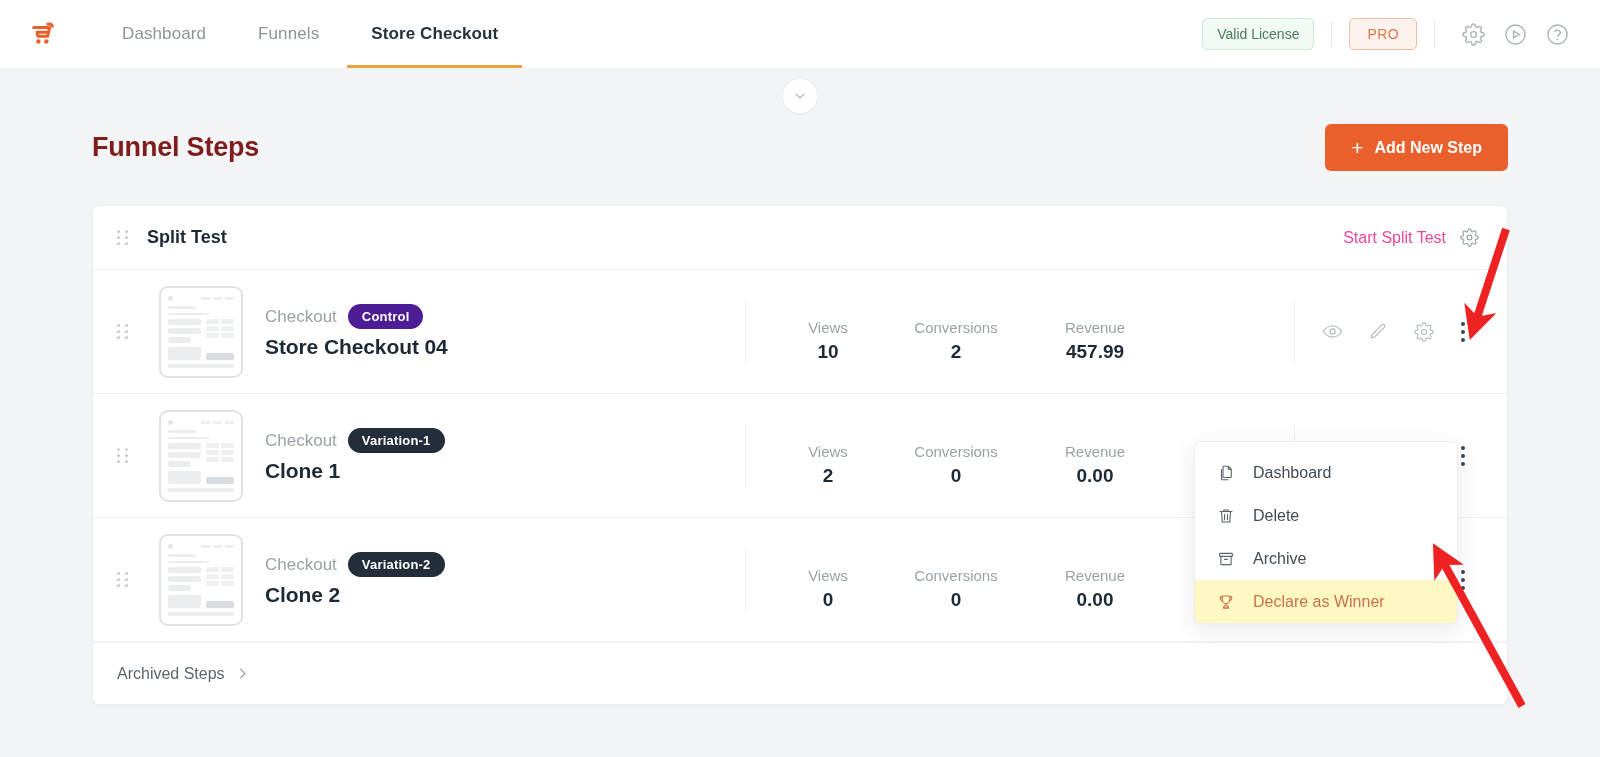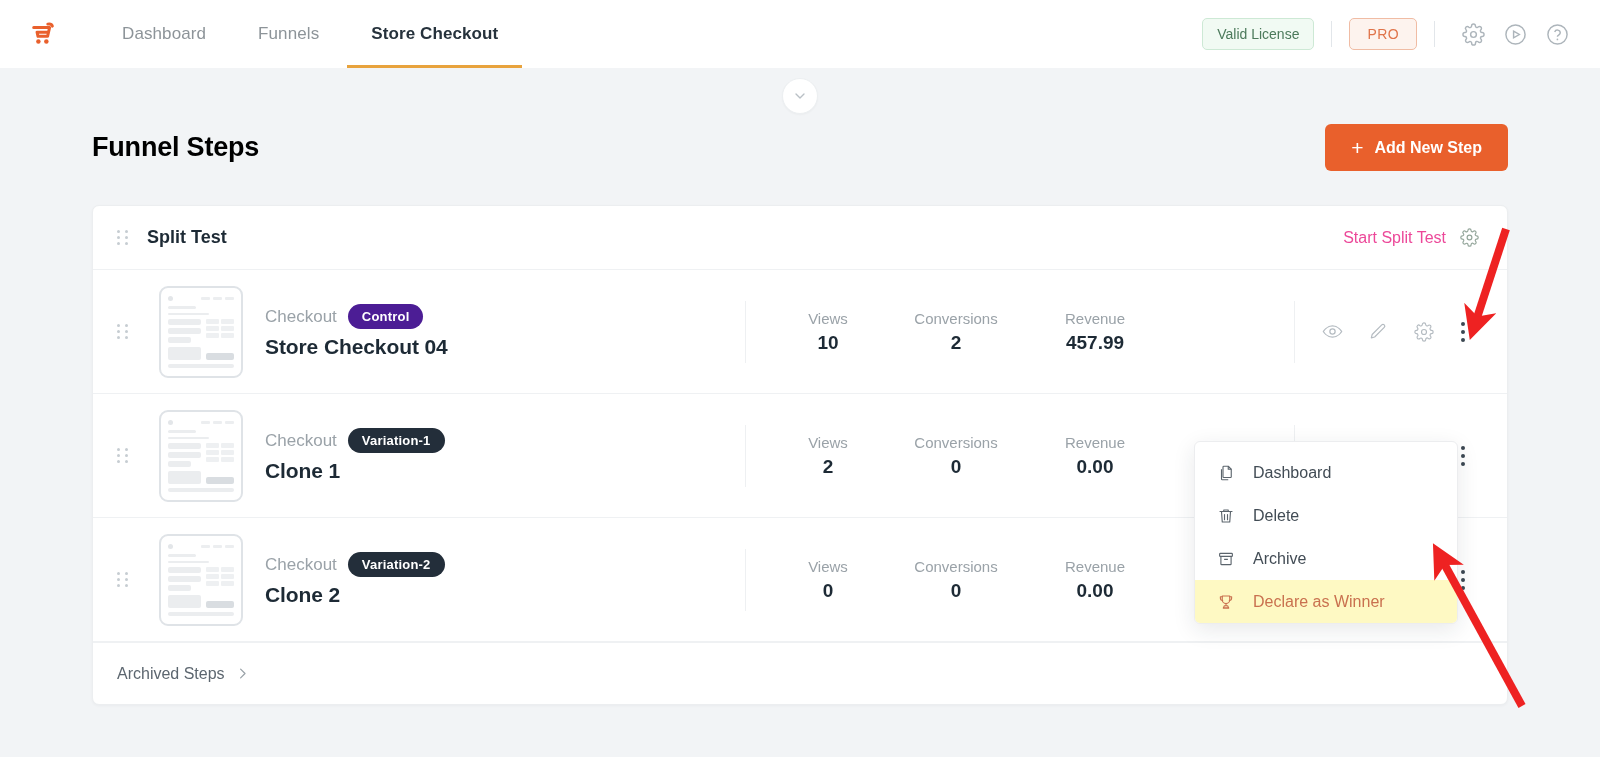--- a/index.html
+++ b/index.html
@@ -64,21 +64,21 @@
     background: #ffffff; border: 1px solid #eceff1;
     display: flex; align-items: center; justify-content: center;
     color: #b9c0c5; cursor: pointer;
     transform: translateY(10px);
     box-shadow: 0 1px 2px rgba(0,0,0,.03);
   }
 
   
   .page { padding: 56px 92px 0 92px; position: relative; }
   .page-head { display: flex; align-items: center; margin-bottom: 34px; }
-  .page-title { font-size: 27px; font-weight: 700; color: #000000; letter-spacing: -.2px;}
+  .page-title { font-size: 27px; font-weight: 700; color: #7f1d1d; letter-spacing: -.2px;}
   .btn-add {
     margin-left: auto;
     background: #e9602c; color:#fff;
     border: none; border-radius: 6px;
     font-size: 16px; font-weight: 600;
     padding: 0 26px; height: 47px;
     display: flex; align-items: center; gap: 11px;
     cursor: pointer;
     font-family: "Liberation Sans", sans-serif;
   }
@@ -141,21 +141,21 @@
   .meta-type { font-size: 17px; color: #9aa2a8; }
   .pill {
     border-radius: 14px; font-size: 13px; font-weight: 700;
     padding: 5px 14px; color: #fff; letter-spacing: .2px; cursor: pointer;
   }
   .pill.control { background: #4c1d95; }
   .pill.variation { background: #232e3a; }
   .step-name { font-size: 21px; font-weight: 700; color: #1d2a35; letter-spacing: -.1px;}
 
   .stats {
-    display: flex; align-items: center;
+    display: flex; align-items: flex-end;
     border-left: 1px solid #eef0f2;
     height: 62px; padding-left: 18px; margin-left: 10px;
   }
   .stat { width: 128px; text-align: center; }
   .stat.wide { width: 150px; }
   .stat-label { font-size: 15px; color: #9aa2a8; margin-bottom: 5px; }
   .stat-value { font-size: 19px; font-weight: 700; color: #1d2a35; }
 
   .row-actions {
     margin-left: auto; display: flex; align-items: center; gap: 0;

